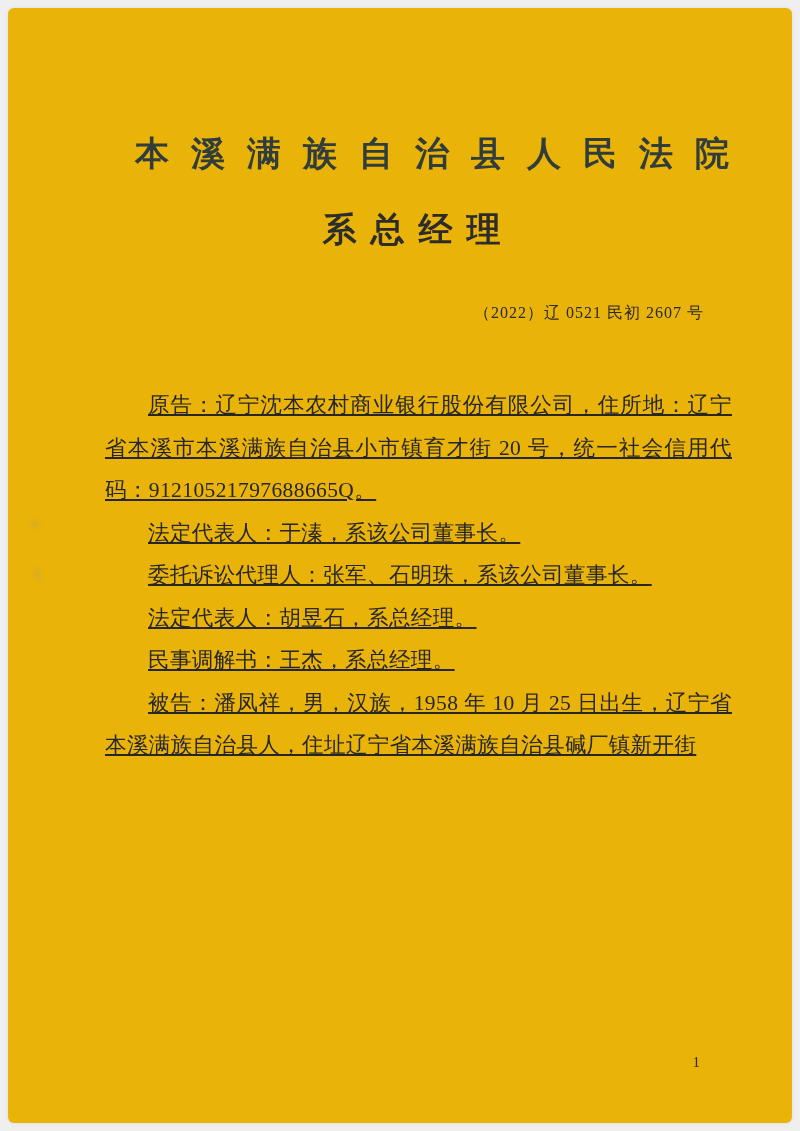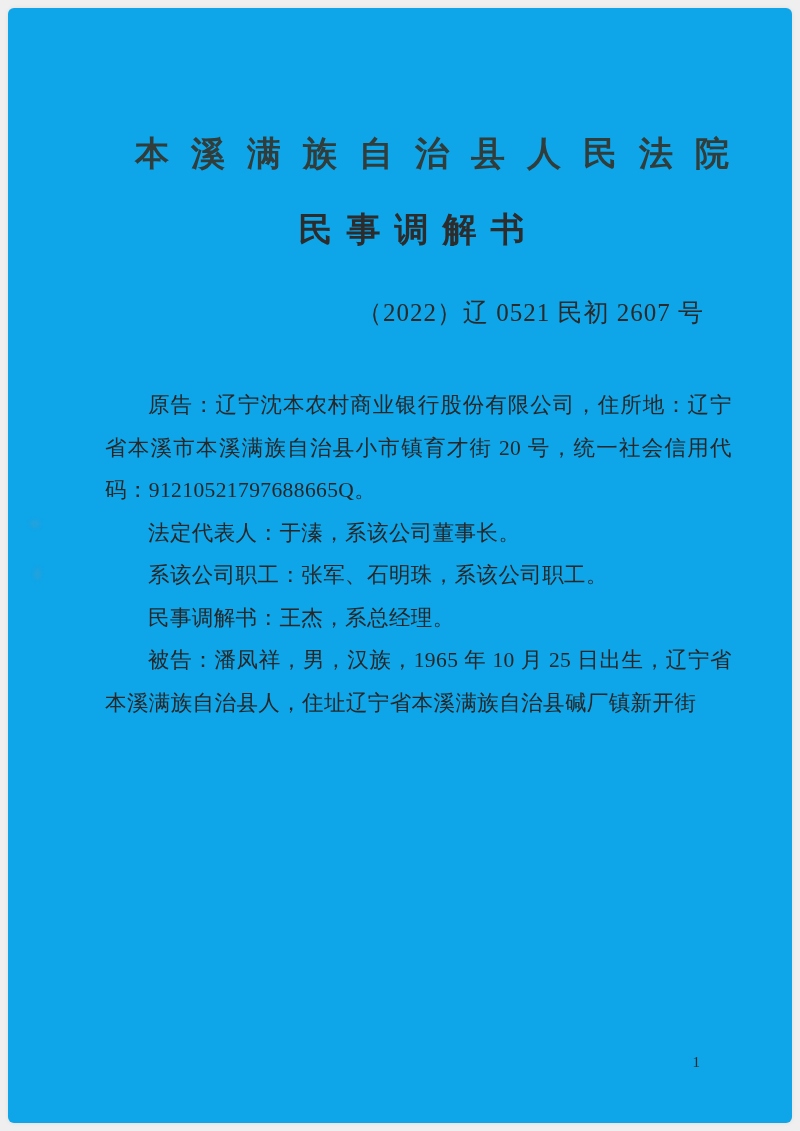--- a/index.html
+++ b/index.html
@@ -9,21 +9,21 @@
     height: 1131px;
     background: #efefef;
     font-family: "Liberation Serif", "DejaVu Serif", serif;
   }
   .page {
     position: absolute;
     left: 8px;
     top: 8px;
     width: 784px;
     height: 1115px;
-    background: #0ea5e9;
+    background: #eab308;
     border-radius: 6px;
     box-shadow: 0 0 4px rgba(0,0,0,0.08);
     overflow: hidden;
   }
   .content {
     padding: 122px 78px 0 97px;
     color: #262626;
   }
   .court {
     margin: 0;
@@ -41,39 +41,40 @@
     font-size: 34px;
     font-weight: bold;
     line-height: 48px;
     text-align: center;
     letter-spacing: 14px;
     padding-left: 18px;
     color: #2c2c2c;
   }
   .caseno {
     margin-top: 44px;
-    font-size: 25px;
+    font-size: 16px;
     line-height: 30px;
     text-align: right;
     padding-right: 10px;
     letter-spacing: 1px;
     color: #2a2a2a;
   }
   .bodytext {
     margin-top: 56px;
     width: 627px;
     font-size: 21.5px;
     line-height: 42.5px;
     text-align: justify;
     color: #272727;
   }
   .bodytext p {
     margin: 0;
     text-indent: 2em;
     letter-spacing: 0.4px;
+    text-decoration: underline;
   }
   .pagenum {
     position: absolute;
     right: 92px;
     bottom: 52px;
     font-size: 15px;
     color: #2a2a2a;
   }
   
   .smudge {
@@ -88,27 +89,28 @@
 </head>
 <body>
 
 <div class="page">
   <div class="smudge s1"></div>
   <div class="smudge s2"></div>
 
   <div class="content">
     <h1 class="court">本溪满族自治县人民法院</h1>
 
-    <h2 class="doctype">民事调解书</h2>
+    <h2 class="doctype">系总经理</h2>
 
     <div class="caseno">（2022）辽 0521 民初 2607 号</div>
 
     <div class="bodytext">
       <p>原告：辽宁沈本农村商业银行股份有限公司，住所地：辽宁省本溪市本溪满族自治县小市镇育才街 20 号，统一社会信用代码：91210521797688665Q。</p>
       <p>法定代表人：于溱，系该公司董事长。</p>
-      <p>系该公司职工：张军、石明珠，系该公司职工。</p>
+      <p>委托诉讼代理人：张军、石明珠，系该公司董事长。</p>
+      <p>法定代表人：胡昱石，系总经理。</p>
       <p>民事调解书：王杰，系总经理。</p>
-      <p>被告：潘凤祥，男，汉族，1965 年 10 月 25 日出生，辽宁省本溪满族自治县人，住址辽宁省本溪满族自治县碱厂镇新开街</p>
+      <p>被告：潘凤祥，男，汉族，1958 年 10 月 25 日出生，辽宁省本溪满族自治县人，住址辽宁省本溪满族自治县碱厂镇新开街</p>
     </div>
   </div>
 
   <div class="pagenum">1</div>
 </div>
 
 </body></html>

